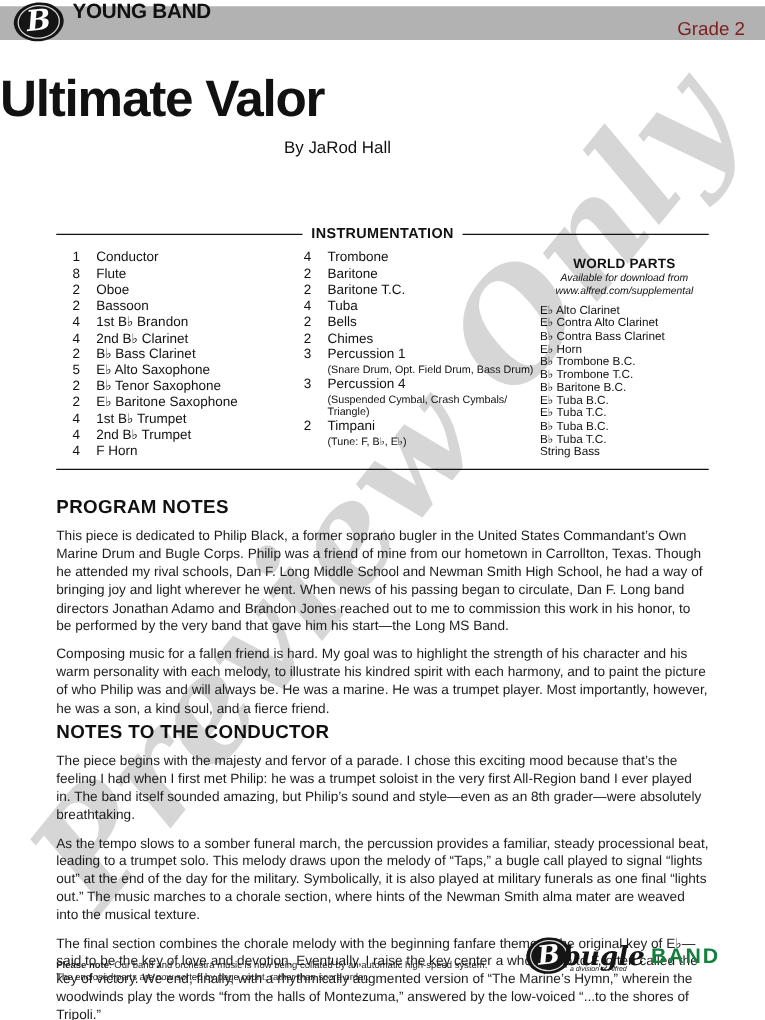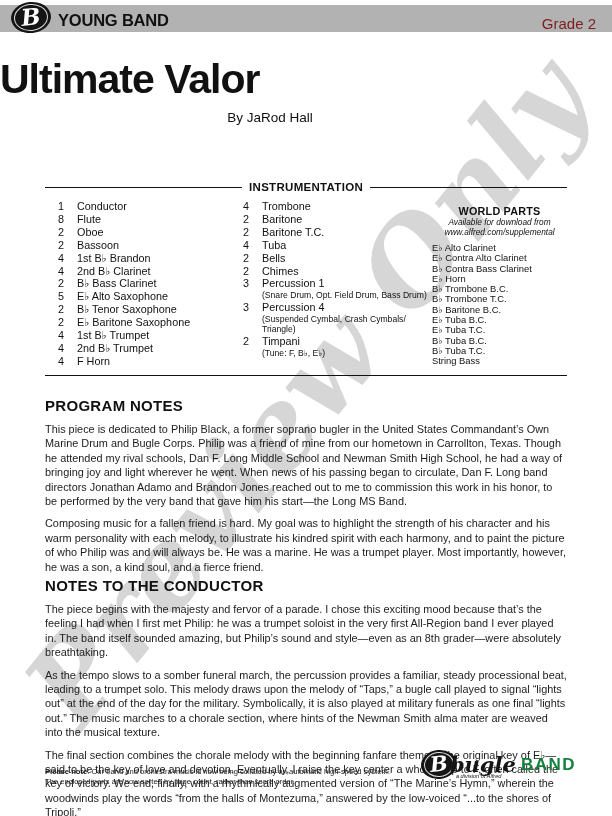--- a/index.html
+++ b/index.html
@@ -6,21 +6,21 @@
   .page{
     position:relative; width:612px; height:816px; background:#fff; overflow:hidden;
     font-family:"Liberation Sans", sans-serif; color:#1c1c1c;
   }
   
   .header-bar{position:absolute;left:0;top:5px;width:612px;height:27px;background:#b2b2b2;z-index:2;}
   .logo{position:absolute;left:11px;top:2px;width:40px;height:31px;background:#151515;border-radius:50%;transform:rotate(-6deg);z-index:3;}
   .logo-ring{position:absolute;left:3px;right:3px;top:2px;bottom:2px;border:1.2px solid #fff;border-radius:50%;opacity:.85;}
   .logo-b{position:absolute;left:0;right:0;top:0;text-align:center;color:#fff;
     font-family:"DejaVu Serif",serif;font-style:italic;font-weight:bold;font-size:23px;line-height:30px;}
-  .series-label{position:absolute;left:58px;top:11px;font-size:16.5px;font-weight:bold;letter-spacing:-0.2px;color:#111;z-index:3;}
+  .series-label{position:absolute;left:58px;top:0;font-size:16.5px;font-weight:bold;letter-spacing:-0.2px;color:#111;z-index:3;}
   .grade{position:absolute;right:16px;top:15px;font-size:15px;color:#7f1d1d;z-index:3;}
   
   .title{position:absolute;left:0;top:56px;width:596px;text-align:left;
     font-size:41px;font-weight:bold;letter-spacing:-1px;color:#111;z-index:1;}
   .byline{position:absolute;left:0;top:110px;width:540px;text-align:center;font-size:13.5px;color:#111;z-index:1;}
   
   .watermark{position:absolute;left:50%;top:48%;transform:translate(-50%,-50%) rotate(-51deg);
     font-family:"DejaVu Serif",serif;font-style:italic;font-weight:bold;font-size:112px;
     color:#d6d6d6;white-space:nowrap;z-index:0;}
   

